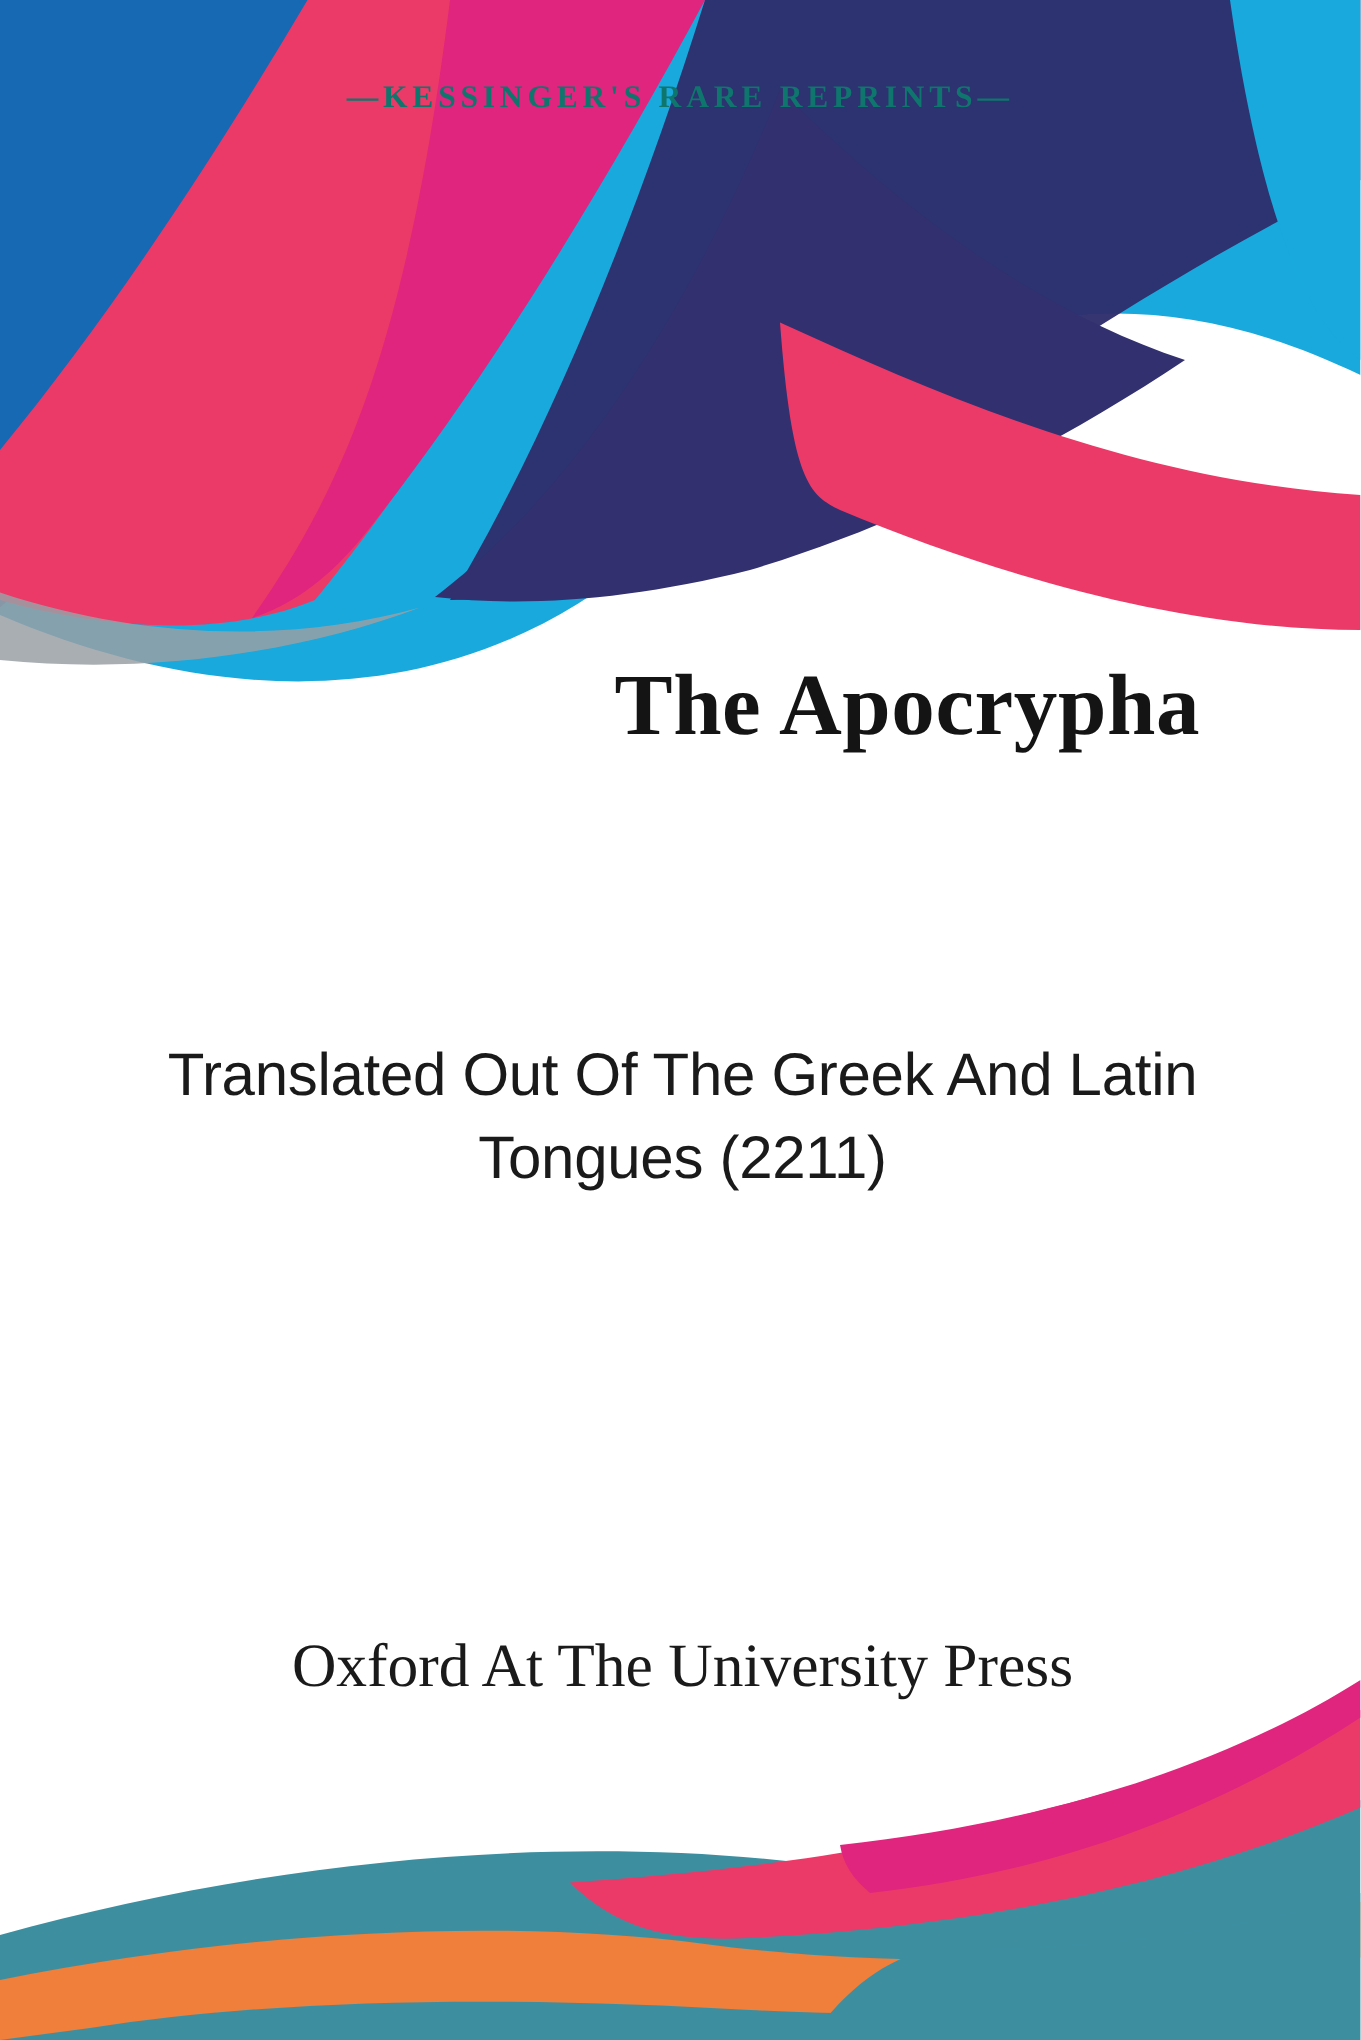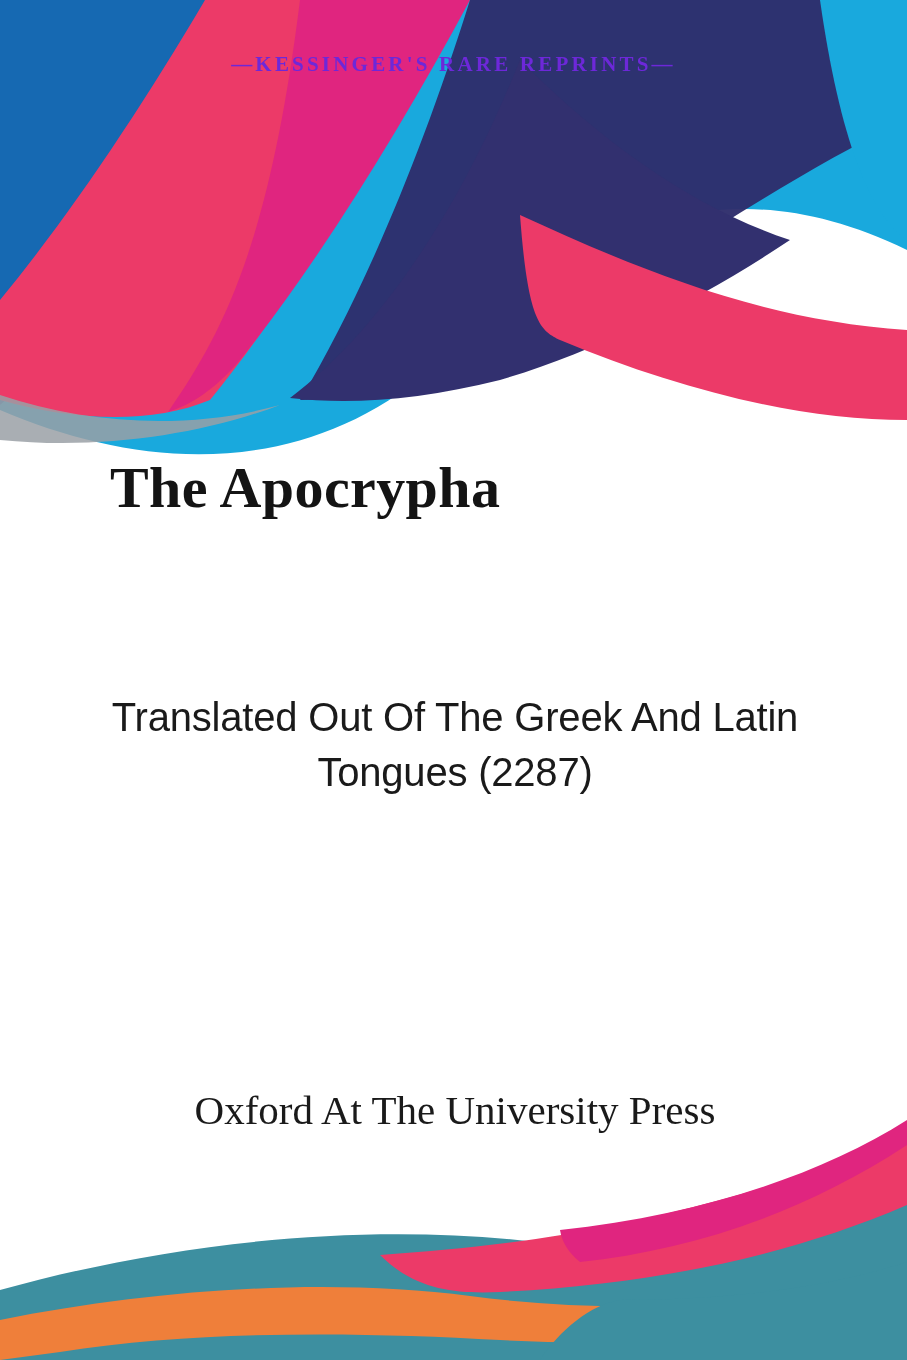--- a/index.html
+++ b/index.html
@@ -31,29 +31,29 @@
   .imprint {
     position: absolute;
     left: 0;
     top: 52px;
     width: 907px;
     text-align: center;
     font-family: "Liberation Serif", serif;
     font-size: 21px;
     letter-spacing: 3.2px;
     font-weight: 700;
-    color: #6d28d9;
+    color: #0f766e;
     z-index: 5;
   }
   .title-block {
     position: absolute;
     left: 110px;
-    top: 456px;
+    top: 438px;
     width: 690px;
-    text-align: left;
+    text-align: right;
     z-index: 5;
   }
   .book-title {
     font-family: "Liberation Serif", serif;
     font-size: 58px;
     font-weight: 700;
     color: #141414;
     line-height: 1.12;
     margin: 0;
     letter-spacing: 0.4px;
@@ -126,20 +126,20 @@
     <path d="M620,1300 C720,1300 820,1290 907,1262 L907,1360 L540,1360 C560,1330 590,1305 620,1300 Z" fill="#3d8fa0"></path>
   </svg>
 
   <div class="imprint">—KESSINGER'S RARE REPRINTS—</div>
 
   <div class="title-block">
     <h1 class="book-title">The Apocrypha</h1>
   </div>
 
   <div class="subtitle-block">
-    <p class="book-subtitle">Translated Out Of The Greek And Latin Tongues (2287)</p>
+    <p class="book-subtitle">Translated Out Of The Greek And Latin Tongues (2211)</p>
   </div>
 
   <div class="publisher-block">
     <p class="publisher">Oxford At The University Press</p>
   </div>
 
 </div>
 
 </body></html>

